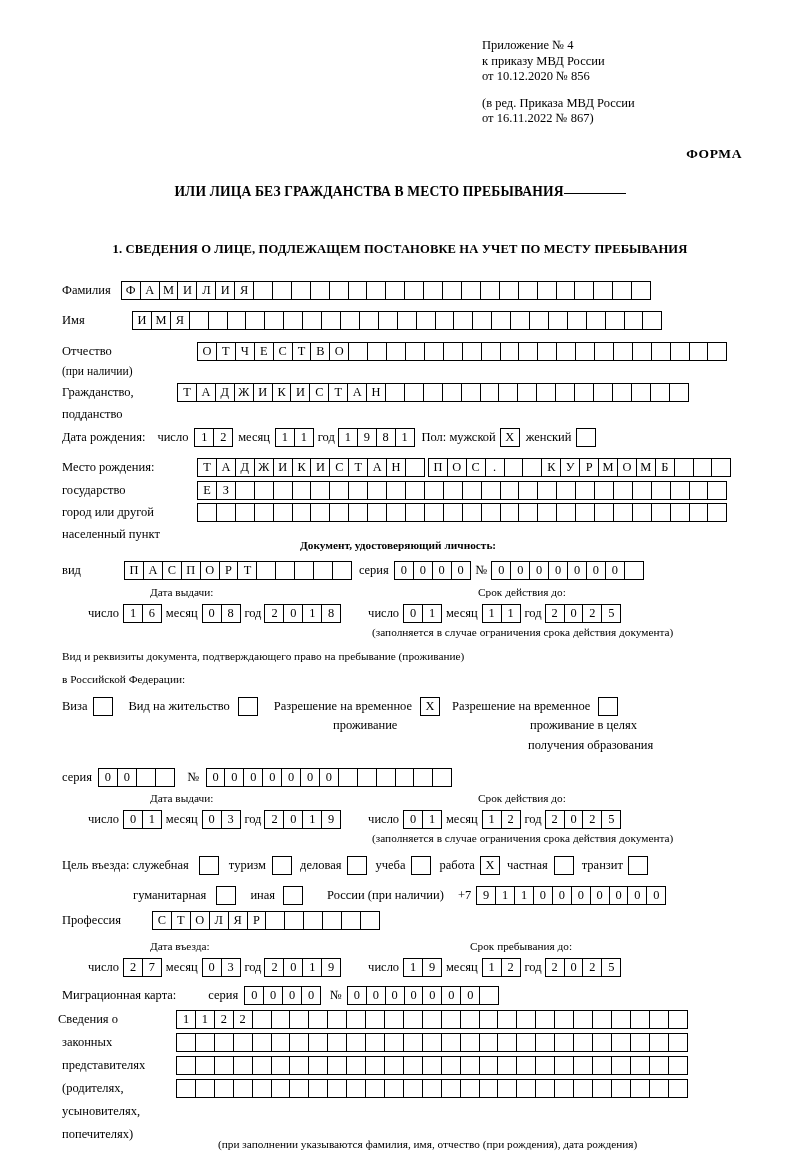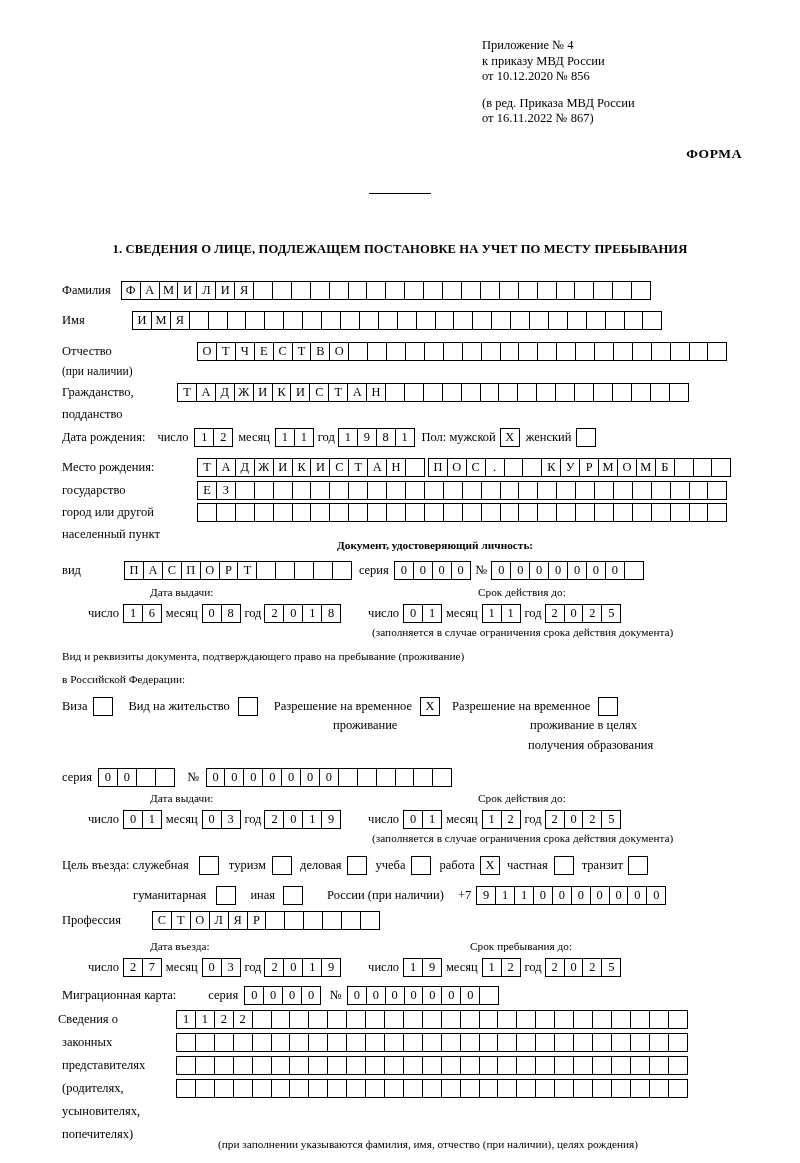--- a/index.html
+++ b/index.html
@@ -113,21 +113,21 @@
   <div class="hdr">
     <div>Приложение № 4</div>
     <div>к приказу МВД России</div>
     <div>от 10.12.2020 № 856</div>
     <div class="grp2">(в ред. Приказа МВД России</div>
     <div>от 16.11.2022 № 867)</div>
   </div>
   <div class="forma">ФОРМА</div>
 
   <div class="title">
-    <div><span class="u"></span></div>
+    <div><span>ИЛИ ЛИЦА БЕЗ ГРАЖДАНСТВА В МЕСТО ПРЕБЫВАНИЯ</span><span class="u"></span></div>
   </div>
 
   <div class="sect1">1. СВЕДЕНИЯ О ЛИЦЕ, ПОДЛЕЖАЩЕМ ПОСТАНОВКЕ НА УЧЕТ ПО МЕСТУ ПРЕБЫВАНИЯ</div>
 
   <div id="fields">
       <div class="row" style="top: 281px; left: 62px;">
         <span class="lbl ">Фамилия</span>
         <span style="display: inline-block; width: 10px;"></span>
         <div class="cells">
           <div class="cell">Ф</div>
@@ -397,21 +397,21 @@
           <div class="cell"></div>
           <div class="cell"></div>
           <div class="cell"></div>
           <div class="cell"></div>
         </div>
       </div>
       <div class="row" style="top: 527px; left: 62px;">
         <span class="lbl ">населенный пункт</span>
       </div>
       <div class="row" style="top: 539px; left: 300px;">
-        <span class="lbl small" style="font-weight: bold; margin-left: 37px;">Документ, удостоверяющий личность:</span>
+        <span class="lbl small" style="font-weight: bold;">Документ, удостоверяющий личность:</span>
       </div>
       <div class="row" style="top: 561px; left: 62px;">
         <span class="lbl " style="width: 62px;">вид</span>
         <div class="cells">
           <div class="cell">П</div>
           <div class="cell">А</div>
           <div class="cell">С</div>
           <div class="cell">П</div>
           <div class="cell">О</div>
           <div class="cell">Р</div>
@@ -903,17 +903,17 @@
           <div class="cell"></div>
           <div class="cell"></div>
           <div class="cell"></div>
           <div class="cell"></div>
           <div class="cell"></div>
           <div class="cell"></div>
           <div class="cell"></div>
         </div>
       </div>
       <div class="row" style="top: 1138px; left: 218px;">
-        <span class="lbl small">(при заполнении указываются фамилия, имя, отчество (при наличии), целях рождения)</span>
+        <span class="lbl small">(при заполнении указываются фамилия, имя, отчество (при рождения), дата рождения)</span>
       </div>
     </div>
 
 </div>
 
 </body></html>

